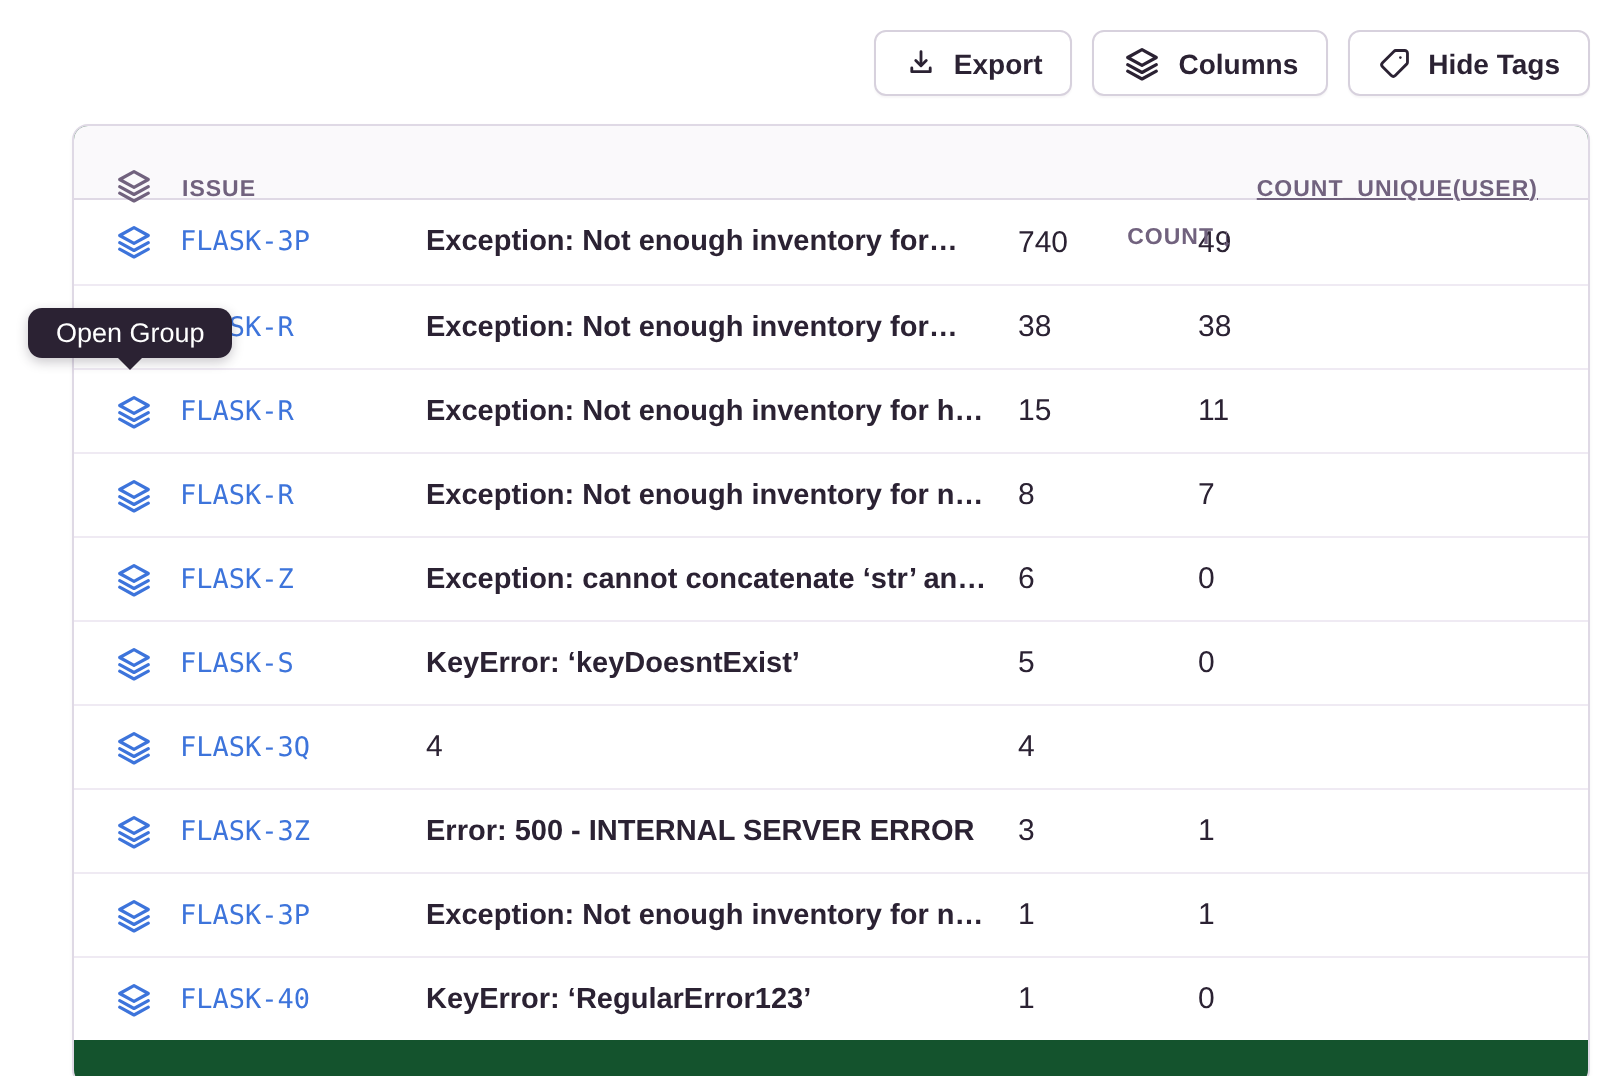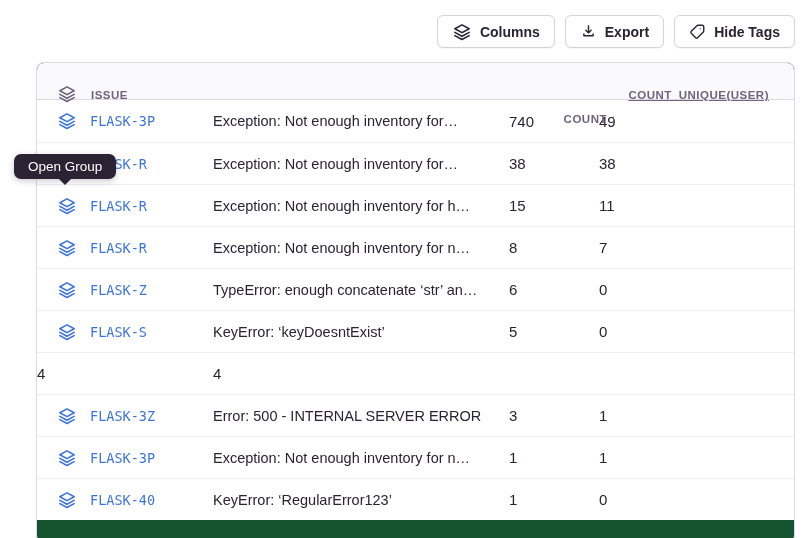--- a/index.html
+++ b/index.html
@@ -38,57 +38,57 @@
   .sort-arrow{font-size:13px;font-weight:400;}
   .th-unique{padding-right:25px;text-decoration:underline;}
 
   .row{height:42px;border-top:1px solid var(--row-border);background:#fff;}
   .row:first-child{border-top:none;}
   .cell-issue{display:flex;align-items:center;gap:13px;padding-left:20px;}
   .issue-icon{display:flex;cursor:pointer;}
   .issue-link{font-family:"DejaVu Sans Mono", monospace;font-size:13.5px;
     color:var(--link-blue);text-decoration:none;cursor:pointer;white-space:nowrap;}
   .cell-title{font-size:14.5px;color:var(--body-text);white-space:nowrap;
-    overflow:hidden;}
+    overflow:hidden;font-weight:bold;}
   .cell-num{font-size:15px;}
   .cell-unique{padding-right:25px;}
 
   
   .tooltip{position:absolute;left:14px;top:154px;background:var(--tooltip-bg);
     color:#fff;font-size:13.5px;padding:5px 14px;border-radius:7px;z-index:5;
     box-shadow:0 2px 6px rgba(43,34,51,0.25);white-space:nowrap;}
   .tooltip::after{content:"";position:absolute;left:44px;bottom:-6px;
     border-left:7px solid transparent;border-right:7px solid transparent;
     border-top:7px solid var(--tooltip-bg);}
 </style>
 </head>
 <body>
 
 <div class="page">
 
   <div class="toolbar">
     <button class="btn">
-      <span class="icon-slot">
-  <svg width="20" height="20" viewBox="0 0 24 24" fill="none" stroke="currentColor" stroke-width="1.9" stroke-linejoin="round" stroke-linecap="round">
-    <path d="M12 3.4 L20.6 8.1 L12 12.8 L3.4 8.1 Z"></path>
-    <path d="M3.4 12.4 L12 17.1 L20.6 12.4"></path>
-    <path d="M3.4 16.3 L12 21 L20.6 16.3"></path>
-  </svg>
-</span>
-      <span>Columns</span>
-    </button>
-    <button class="btn">
       <span>
         <svg width="17" height="17" viewBox="0 0 24 24" fill="none" stroke="currentColor" stroke-width="2" stroke-linecap="round" stroke-linejoin="round">
           <path d="M12 4 v9.5"></path>
           <path d="M8.3 10.2 L12 13.9 L15.7 10.2"></path>
           <path d="M5.5 15.5 v2.6 h13 v-2.6"></path>
         </svg>
       </span>
       <span>Export</span>
+    </button>
+    <button class="btn">
+      <span class="icon-slot">
+  <svg width="20" height="20" viewBox="0 0 24 24" fill="none" stroke="currentColor" stroke-width="1.9" stroke-linejoin="round" stroke-linecap="round">
+    <path d="M12 3.4 L20.6 8.1 L12 12.8 L3.4 8.1 Z"></path>
+    <path d="M3.4 12.4 L12 17.1 L20.6 12.4"></path>
+    <path d="M3.4 16.3 L12 21 L20.6 16.3"></path>
+  </svg>
+</span>
+      <span>Columns</span>
     </button>
     <button class="btn">
       <span>
         <svg width="17" height="17" viewBox="0 0 24 24" fill="none" stroke="currentColor" stroke-width="2" stroke-linecap="round" stroke-linejoin="round">
           <path d="M12.6 3.2 h6.2 a2 2 0 0 1 2 2 v6.2 a2 2 0 0 1-.6 1.4 l-8 8 a2 2 0 0 1-2.8 0 l-6.2-6.2 a2 2 0 0 1 0-2.8 l8-8 a2 2 0 0 1 1.4-.6 Z"></path>
           <circle cx="15.8" cy="8.2" r="0.9" fill="currentColor" stroke="none"></circle>
         </svg>
       </span>
       <span>Hide Tags</span>
     </button>
@@ -186,21 +186,21 @@
     <div class="cell-issue">
       <span class="issue-icon" style="color:var(--link-blue)">
   <svg width="20" height="20" viewBox="0 0 24 24" fill="none" stroke="currentColor" stroke-width="1.9" stroke-linejoin="round" stroke-linecap="round">
     <path d="M12 3.4 L20.6 8.1 L12 12.8 L3.4 8.1 Z"></path>
     <path d="M3.4 12.4 L12 17.1 L20.6 12.4"></path>
     <path d="M3.4 16.3 L12 21 L20.6 16.3"></path>
   </svg>
 </span>
       <a class="issue-link">FLASK-Z</a>
     </div>
-    <div class="cell-title">TypeError: enough concatenate ‘str’ an…</div>
+    <div class="cell-title">Exception: cannot concatenate ‘str’ an…</div>
     <div class="cell-num">6</div>
     <div class="cell-num cell-unique">0</div>
   </div>
 
   <div class="grid-row row">
     <div class="cell-issue">
       <span class="issue-icon" style="color:var(--link-blue)">
   <svg width="20" height="20" viewBox="0 0 24 24" fill="none" stroke="currentColor" stroke-width="1.9" stroke-linejoin="round" stroke-linecap="round">
     <path d="M12 3.4 L20.6 8.1 L12 12.8 L3.4 8.1 Z"></path>
     <path d="M3.4 12.4 L12 17.1 L20.6 12.4"></path>
@@ -208,20 +208,30 @@
   </svg>
 </span>
       <a class="issue-link">FLASK-S</a>
     </div>
     <div class="cell-title">KeyError: ‘keyDoesntExist’</div>
     <div class="cell-num">5</div>
     <div class="cell-num cell-unique">0</div>
   </div>
 
   <div class="grid-row row">
+    <div class="cell-issue">
+      <span class="issue-icon" style="color:var(--link-blue)">
+  <svg width="20" height="20" viewBox="0 0 24 24" fill="none" stroke="currentColor" stroke-width="1.9" stroke-linejoin="round" stroke-linecap="round">
+    <path d="M12 3.4 L20.6 8.1 L12 12.8 L3.4 8.1 Z"></path>
+    <path d="M3.4 12.4 L12 17.1 L20.6 12.4"></path>
+    <path d="M3.4 16.3 L12 21 L20.6 16.3"></path>
+  </svg>
+</span>
+      <a class="issue-link">FLASK-3Q</a>
+    </div>
     <div class="cell-num">4</div>
     <div class="cell-num cell-unique">4</div>
   </div>
 
   <div class="grid-row row">
     <div class="cell-issue">
       <span class="issue-icon" style="color:var(--link-blue)">
   <svg width="20" height="20" viewBox="0 0 24 24" fill="none" stroke="currentColor" stroke-width="1.9" stroke-linejoin="round" stroke-linecap="round">
     <path d="M12 3.4 L20.6 8.1 L12 12.8 L3.4 8.1 Z"></path>
     <path d="M3.4 12.4 L12 17.1 L20.6 12.4"></path>

